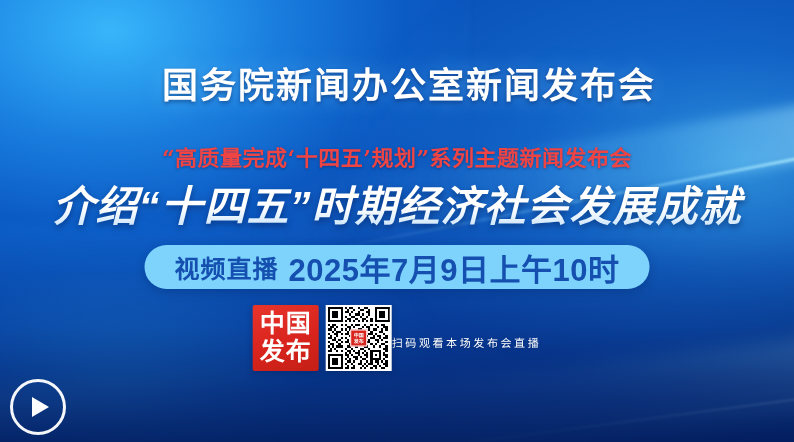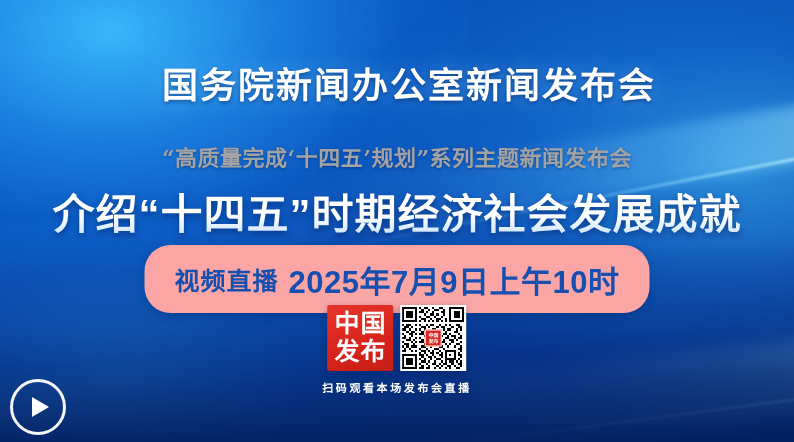--- a/index.html
+++ b/index.html
@@ -150,50 +150,51 @@
        0 0 22px rgba(120,205,255,0.45);
     margin-left: 24px;
   }
 
   .title-sub {
     top: 140px;
     font-family: "DejaVu Serif", "Liberation Serif", serif;
     font-size: 22px;
     font-weight: 700;
     letter-spacing: 0.5px;
-    color: #a3a3a3;
+    color: #ef4444;
     text-shadow: 0 1px 3px rgba(3,35,95,0.5);
   }
 
   .title-big {
-    top: 180px;
+    top: 172px;
     font-size: 42px;
     font-weight: 900;
     letter-spacing: 1px;
     color: #ffffff;
     background: linear-gradient(to bottom, #ffffff 0%, #ffffff 58%, #dfeffd 78%, #bcd9f4 100%);
     -webkit-background-clip: text;
     background-clip: text;
     -webkit-text-fill-color: transparent;
     filter: drop-shadow(0 3px 3px rgba(4,40,105,0.65));
+    font-style: italic;
   }
 
   
   .date-pill {
     position: absolute;
     left: 50%;
     transform: translateX(-50%);
     top: 245px;
     height: 44px;
-    padding: 12px 30px;
+    padding: 0 30px;
     display: flex;
     align-items: center;
     justify-content: center;
     gap: 10px;
-    background: #fca5a5;
+    background: #7dd3fc;
     border-radius: 26px;
     box-shadow: 0 3px 10px rgba(3,35,95,0.30);
     white-space: nowrap;
   }
   .pill-label {
     font-family: "DejaVu Serif", "Liberation Serif", serif;
     font-size: 25px;
     font-weight: 700;
     color: #1550b0;
     letter-spacing: 1px;
@@ -205,21 +206,21 @@
     letter-spacing: 0.5px;
   }
 
   
   .qr-block {
     position: absolute;
     left: 50%;
     transform: translateX(-50%);
     top: 305px;
     display: flex;
-    flex-direction: column;
+    flex-direction: row;
     align-items: center;
   }
   .qr-row {
     display: flex;
     align-items: flex-start;
     gap: 7px;
   }
   .brand-logo {
     width: 66px;
     height: 66px;
@@ -266,21 +267,21 @@
   .qr-center-logo span {
     font-family: "DejaVu Serif", "Liberation Serif", serif;
     color: #fff;
     font-size: 5px;
     line-height: 1.04;
     font-weight: 700;
   }
   .qr-caption {
     margin-top: 8px;
     font-size: 11px;
-    font-weight: 700;
+    font-weight: 400;
     color: #ffffff;
     letter-spacing: 2.6px;
     text-shadow: 0 1px 2px rgba(3,35,95,0.5);
   }
 
   
   .play-button {
     position: absolute;
     left: 10px;
     top: 379px;

